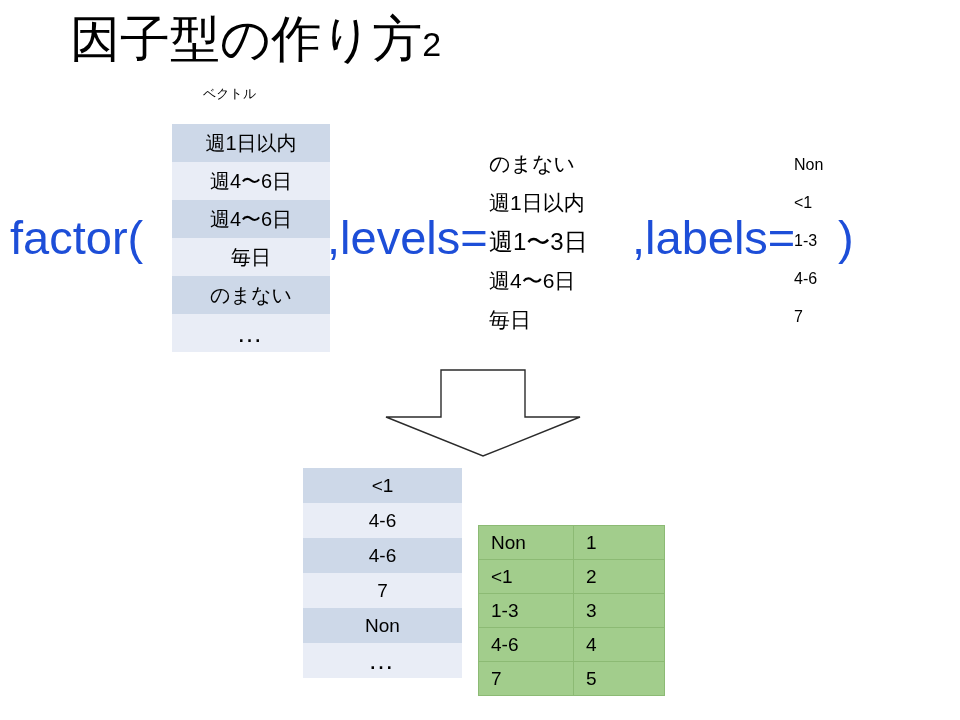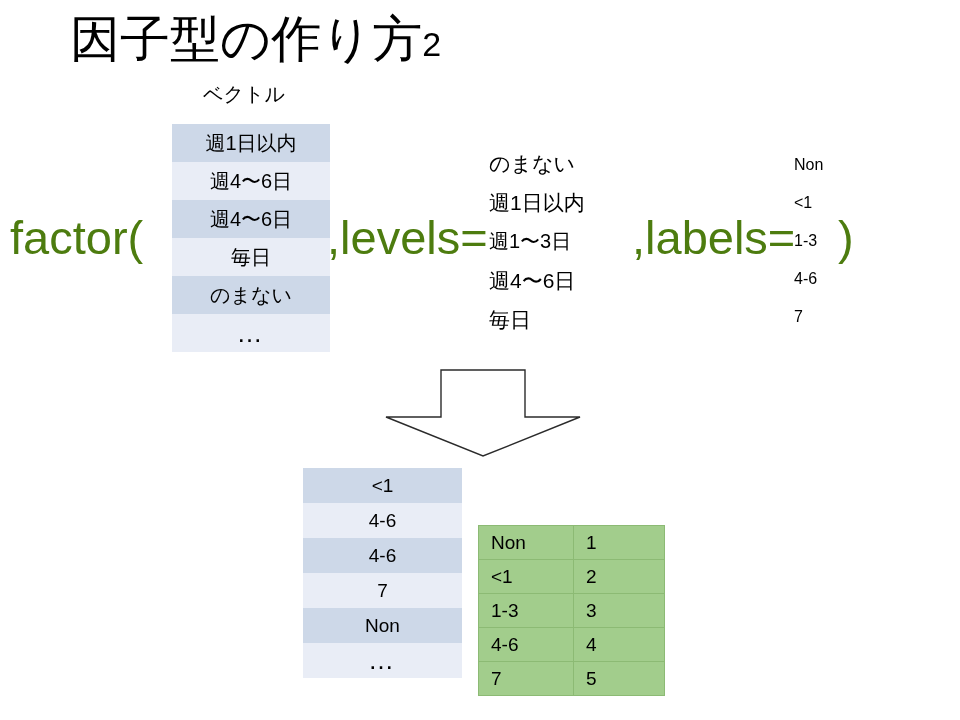--- a/index.html
+++ b/index.html
@@ -32,31 +32,31 @@
     text-align: right;
   }
   #slide-title .num {
     font-size: 34px;
     vertical-align: baseline;
   }
 
   #vector-caption {
     left: 203px;
     top: 82px;
-    font-size: 20px;
+    font-size: 13px;
     line-height: 24px;
     white-space: nowrap;
   }
 
   
   .code-text {
     font-size: 47px;
     line-height: 52px;
     white-space: nowrap;
-    color: #4d7c0f;
+    color: #1d4ed8;
   }
   #code-factor-open { left: 10px;  top: 212px; }
   #code-levels      { left: 327px; top: 212px; text-align: center; }
   #code-labels      { left: 600px; top: 212px; margin-left: 32px; }
   #code-paren-close { left: 838px; top: 212px; }
 
   
   .striped-table {
     border-collapse: collapse;
     table-layout: fixed;
@@ -104,21 +104,21 @@
     top: 144px;
     width: 150px;
   }
   #levels-list .lv-item {
     font-size: 21px;
     line-height: 39px;
     height: 39px;
     white-space: nowrap;
   }
   #levels-list .lv-item.small {
-    font-size: 20px;
+    font-size: 24px;
   }
 
   
   #labels-list {
     left: 794px;
     top: 146px;
     width: 110px;
   }
   #labels-list .lb-item {
     font-size: 16px;

